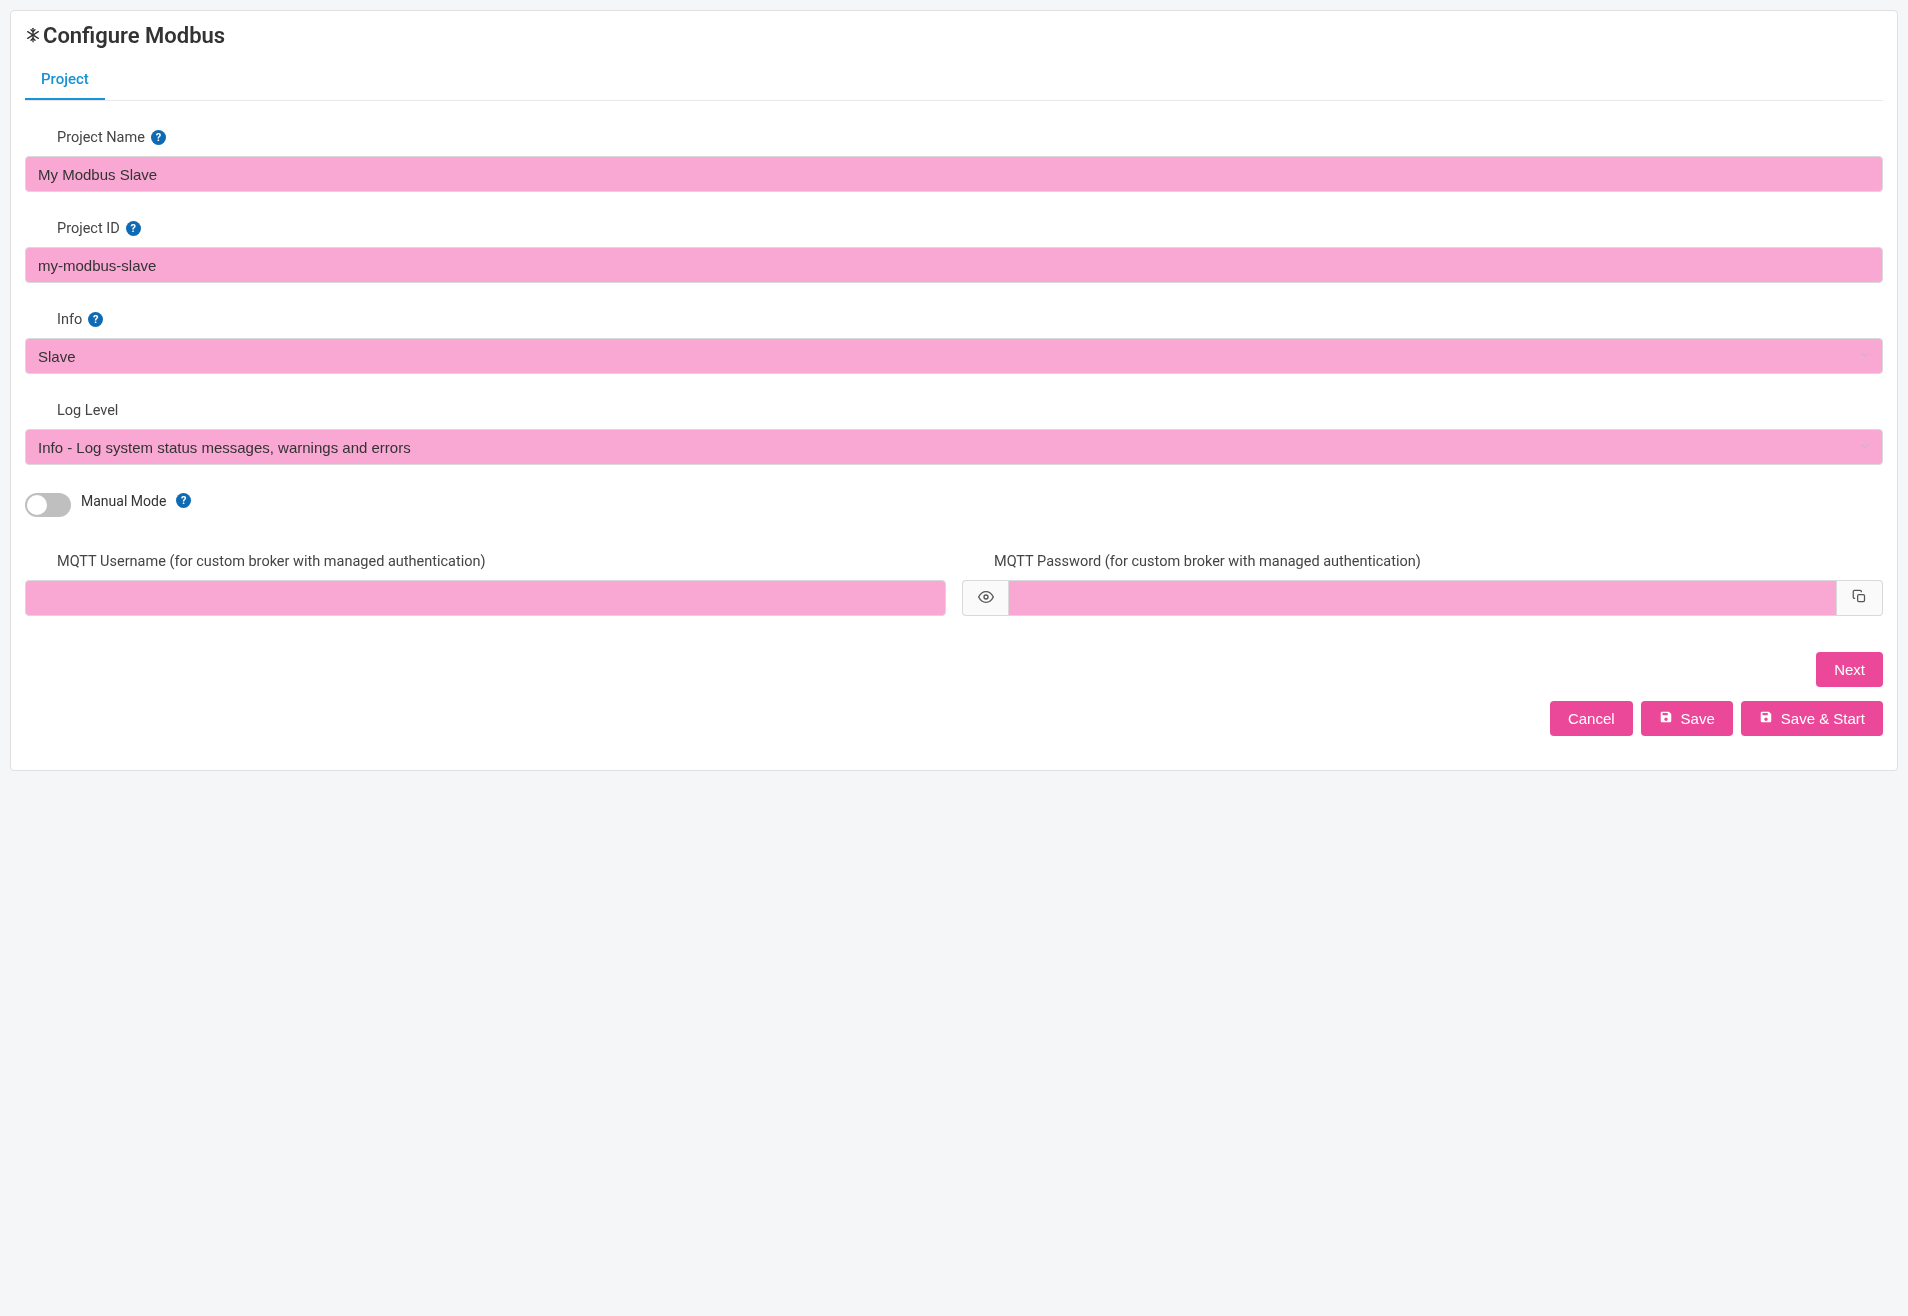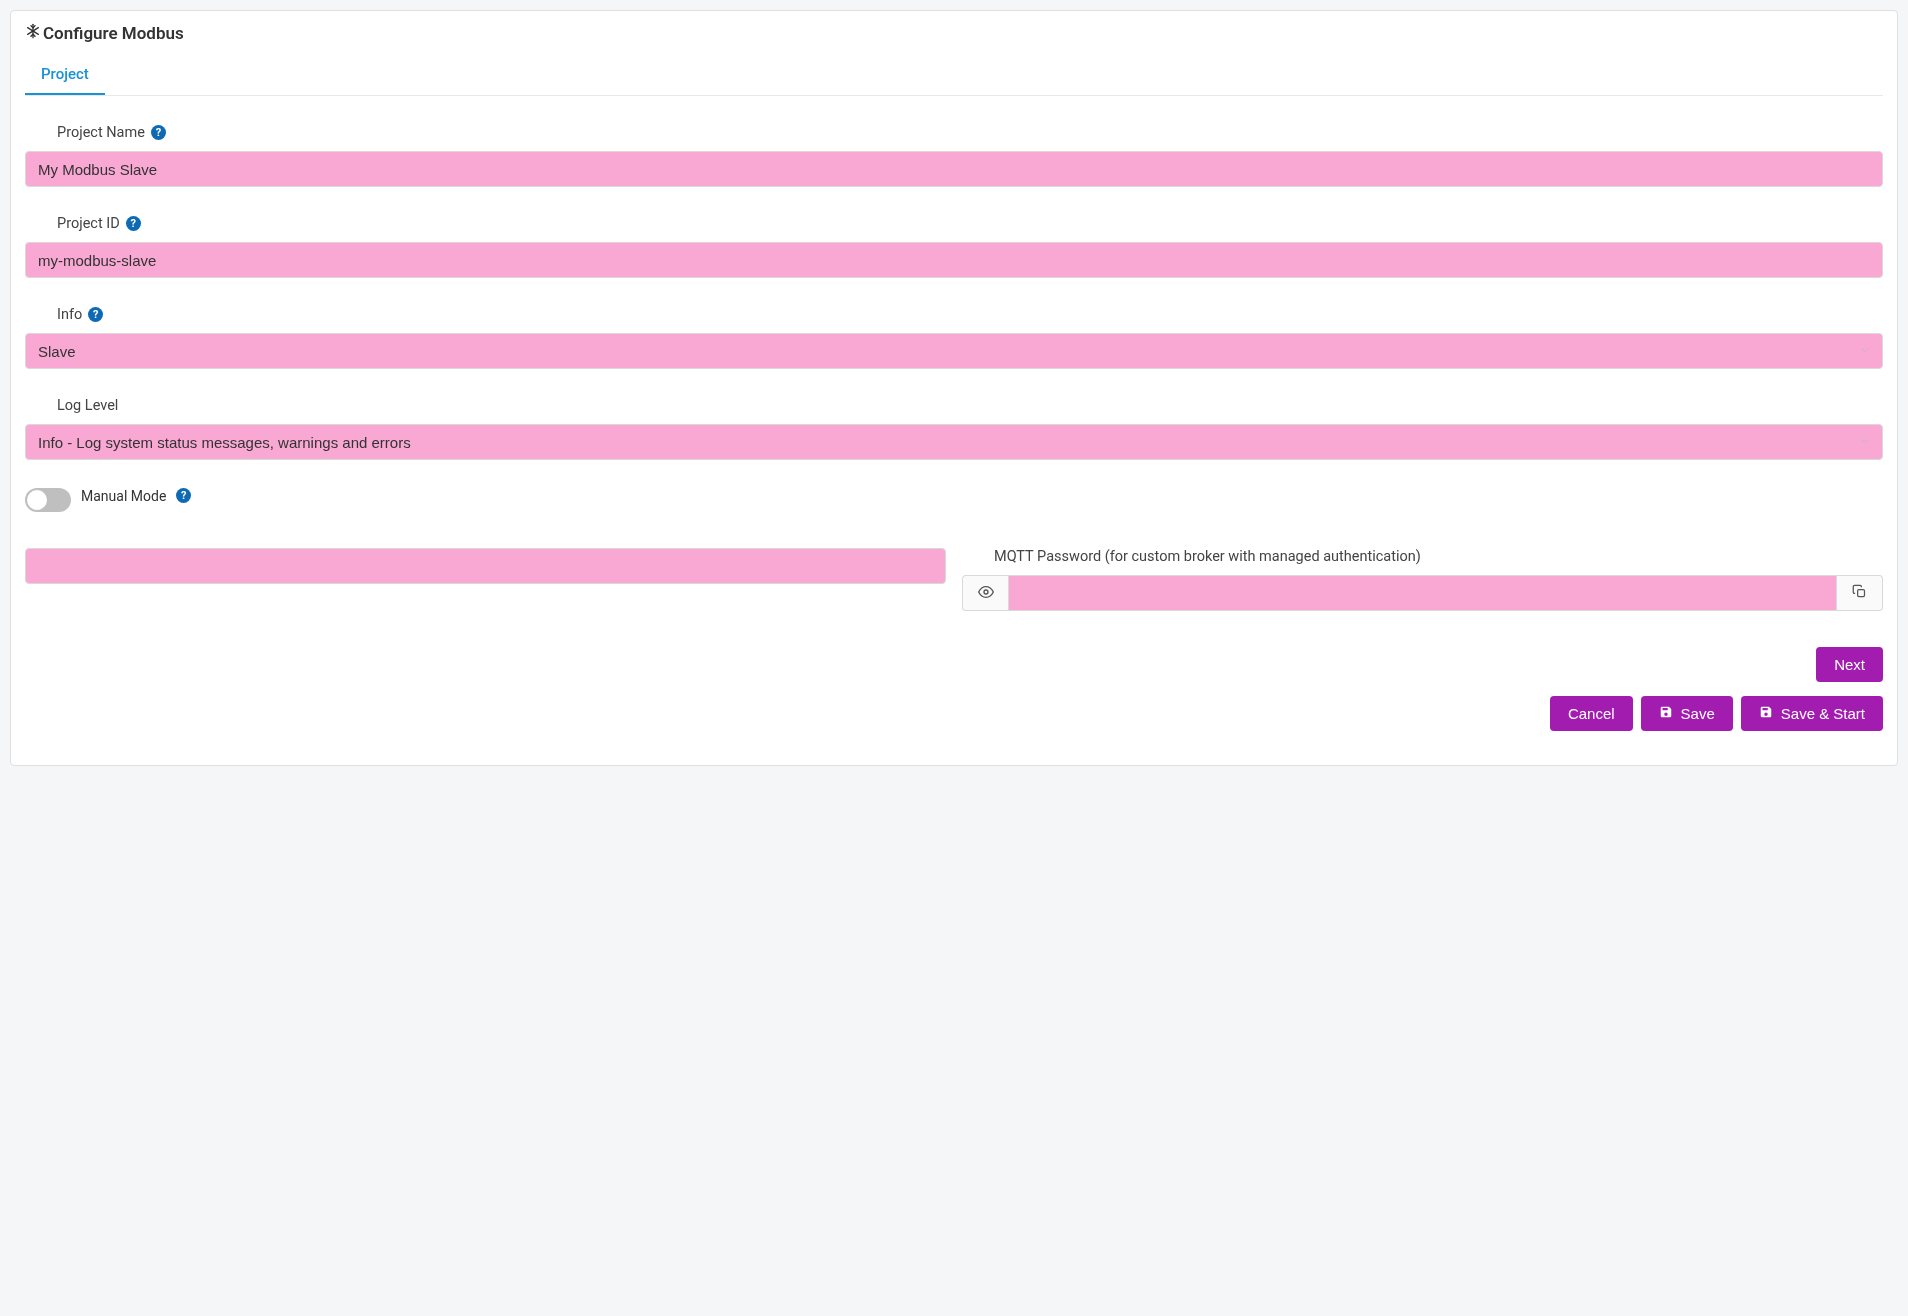--- a/index.html
+++ b/index.html
@@ -19,21 +19,21 @@
       border: 1px solid #e0e0e0;
       border-radius: 4px;
       overflow: hidden;
     }
     .panel-header {
       padding: 12px 14px 0 14px;
     }
     .title-row {
       display: flex;
       align-items: center;
-      font-size: 17px;
+      font-size: 22px;
       font-weight: 600;
       margin-bottom: 12px;
     }
     .title-row svg {
       margin-right: 2px;
     }
     .tabs {
       display: flex;
       border-bottom: 1px solid #e8e8e8;
     }
@@ -165,21 +165,21 @@
     .btn-row {
       display: flex;
       justify-content: flex-end;
       gap: 8px;
       margin-bottom: 14px;
     }
     .btn {
       display: inline-flex;
       align-items: center;
       gap: 8px;
-      background: #a21caf;
+      background: #ec4899;
       color: #fff;
       border: none;
       padding: 9px 18px;
       font-size: 15px;
       border-radius: 4px;
       cursor: pointer;
     }
     .btn svg {
       width: 14px;
       height: 14px;
@@ -260,20 +260,23 @@
     <div class="toggle-row">
       <div class="toggle">
         <div class="toggle-knob"></div>
       </div>
       <span>Manual Mode</span>
       <span class="help-icon">?</span>
     </div>
 
     <div class="two-col">
       <div class="col form-group">
+        <div class="form-label">
+          <span>MQTT Username (for custom broker with managed authentication)</span>
+        </div>
         <input class="input" type="text" value="" style="">
       </div>
       <div class="col form-group">
         <div class="form-label">
           <span>MQTT Password (for custom broker with managed authentication)</span>
         </div>
         <div class="input-group">
           <div class="input-addon left">
             <span>
               <svg width="16" height="16" viewBox="0 0 24 24" fill="none" stroke="currentColor" stroke-width="2">

